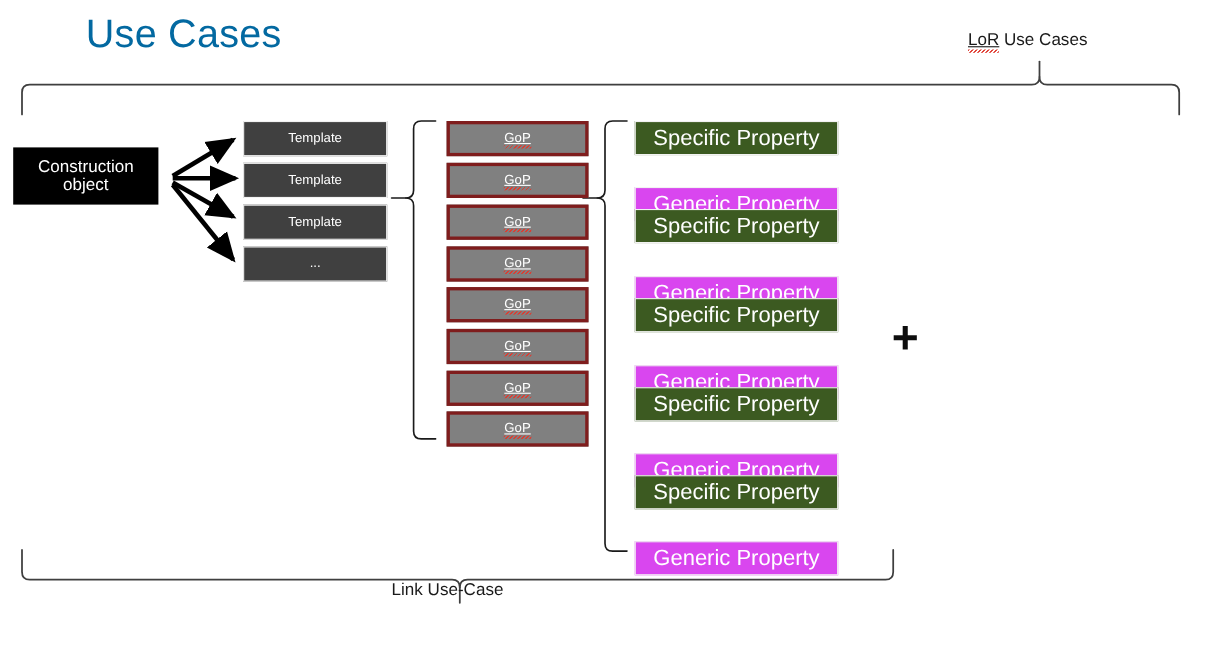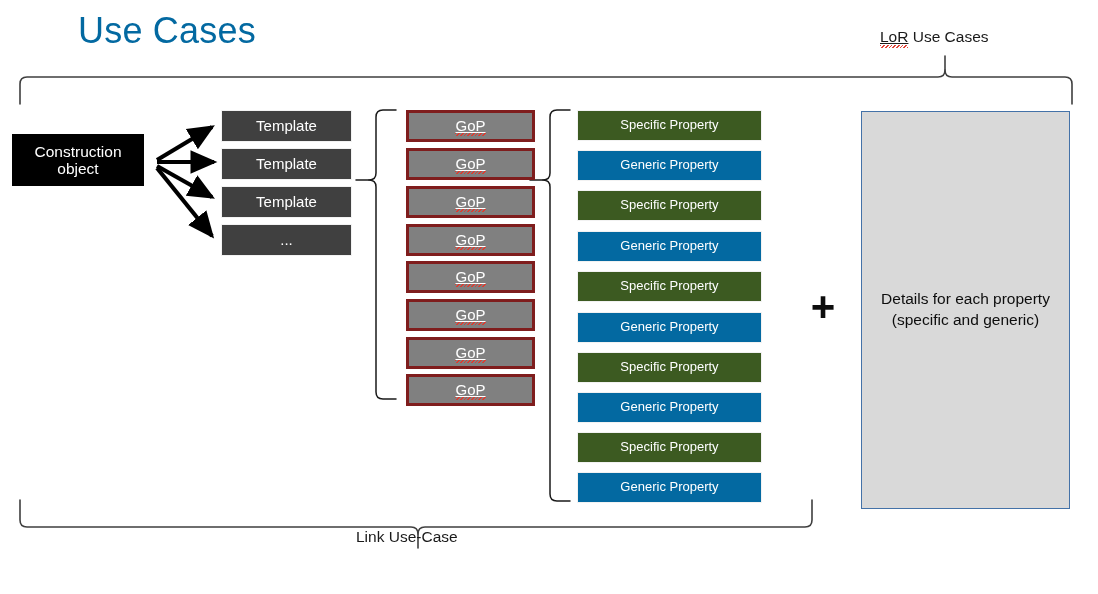--- a/index.html
+++ b/index.html
@@ -37,21 +37,21 @@
     pointer-events: none;
   }
 
   
   .node-box {
     position: absolute;
     display: flex;
     align-items: center;
     justify-content: center;
     color: #ffffff;
-    font-size: 15px;
+    font-size: 12px;
     text-align: center;
     line-height: 1.1;
     white-space: nowrap;
   }
 
   
   #construction-object {
     left: 12px; top: 134px;
     width: 132px; height: 52px;
     background: #000000;
@@ -88,25 +88,25 @@
     background-image:
       repeating-linear-gradient(135deg,
         #e03a2f 0 1.2px, rgba(0,0,0,0) 1.2px 2.6px);
     opacity: 0.95;
   }
 
   
   .prop-box {
     left: 577px;
     width: 185px; height: 31px;
-    font-size: 13px;
+    font-size: 20px;
     border: 1px solid #f2f2f2;
   }
   .prop-specific { background: #3c5a21; }
-  .prop-generic  { background: #0369a1; }
+  .prop-generic  { background: #d946ef; margin-top: 20px; }
 
   
   #plus-symbol {
     position: absolute;
     left: 808px; top: 286px;
     width: 30px; height: 42px;
     display: flex; align-items: center; justify-content: center;
     font-size: 42px;
     font-weight: 700;
     color: #0d0d0d;
@@ -220,23 +220,20 @@
   <div class="node-box prop-box prop-generic" style="top:231px;">Generic Property</div>
   <div class="node-box prop-box prop-specific" style="top:271px;">Specific Property</div>
   <div class="node-box prop-box prop-generic" style="top:312px;">Generic Property</div>
   <div class="node-box prop-box prop-specific" style="top:352px;">Specific Property</div>
   <div class="node-box prop-box prop-generic" style="top:392px;">Generic Property</div>
   <div class="node-box prop-box prop-specific" style="top:432px;">Specific Property</div>
   <div class="node-box prop-box prop-generic" style="top:472px;">Generic Property</div>
 
   <div id="plus-symbol">+</div>
 
-  <div id="details-panel">
-    <span>Details for each property (specific and generic)</span>
-  </div>
 
   <div class="brace-label" id="lor-label">
     <span class="spell">LoR</span><span> Use Cases</span>
   </div>
 
   <div class="brace-label" id="link-label">Link Use-Case</div>
 
 </div>
 
 </body></html>

